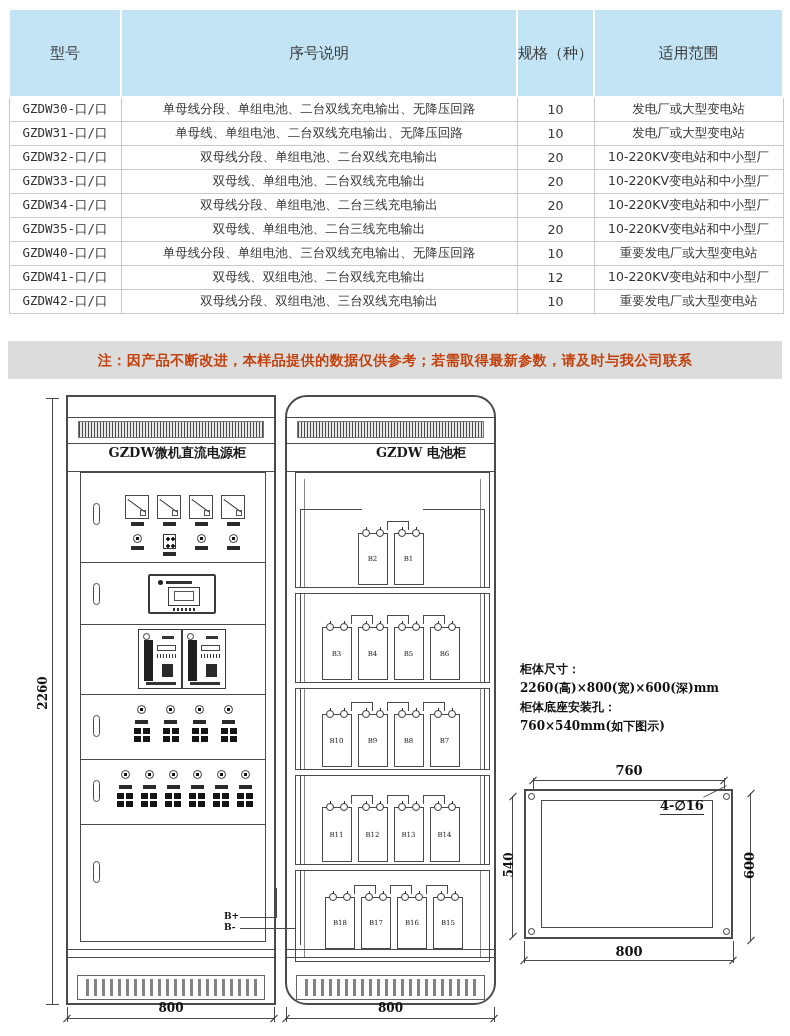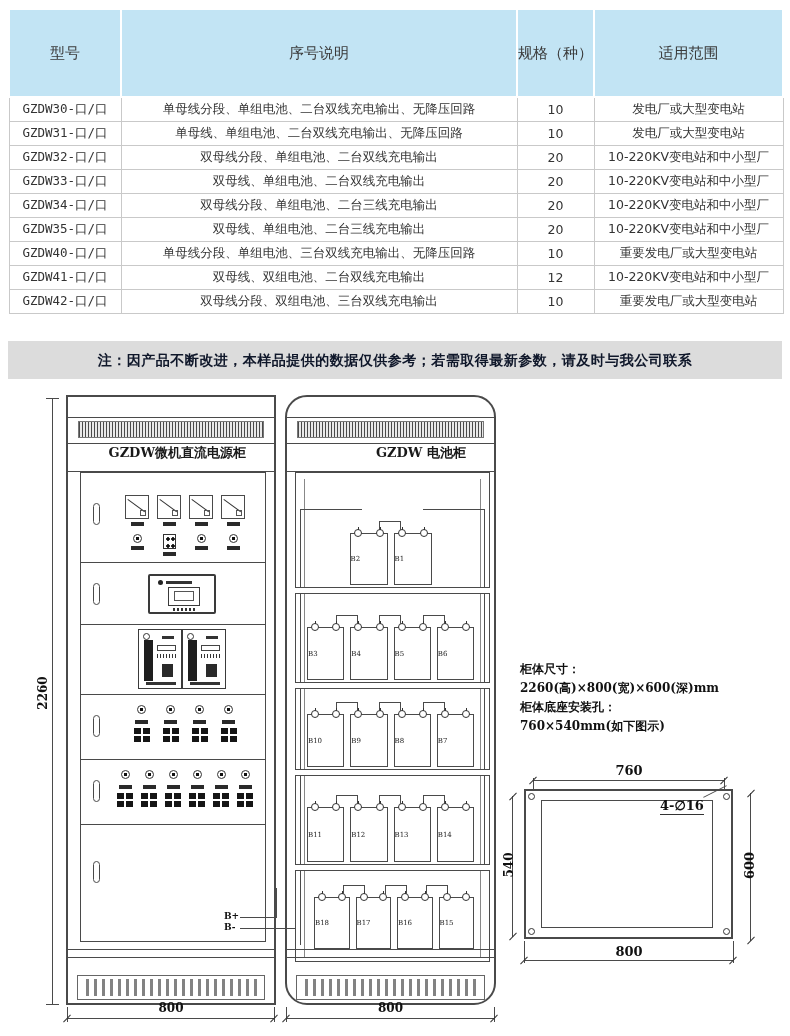--- a/index.html
+++ b/index.html
@@ -21,21 +21,21 @@
   .spec-table tbody td {
     height:24px; font-size:12.5px; text-align:center; color:#333;
     border:1px solid #c9c9c9; background:#fff; padding:0 3px;
     white-space:nowrap; overflow:hidden;
   }
   .spec-table tbody tr td:first-child { font-family:"DejaVu Sans Mono","Liberation Sans",sans-serif; font-size:12.5px; }
   
   .note-bar {
     position:absolute; left:8px; top:341px; width:774px; height:38px;
     background:#dcdcdc; text-align:center; line-height:38px;
-    font-size:14px; font-weight:bold; color:#0f172a; letter-spacing:0.5px;
+    font-size:14px; font-weight:bold; color:#c2410c; letter-spacing:0.5px;
   }
   
   .drawing { position:absolute; left:0; top:388px; width:790px; height:648px; }
   .drawing .line { position:absolute; background:#4a4a4a; }
   .slash { position:absolute; width:10px; height:1px; background:#333; transform:rotate(-45deg); }
   .dim-label { position:absolute; font:bold 12px "DejaVu Serif","Liberation Serif",serif; color:#111; }
   .rot { transform:rotate(-90deg); transform-origin:center; }
 
   
   .cabinet { position:absolute; top:7px; height:610px; border:2px solid #4a4a4a; background:#fff; }
@@ -111,22 +111,22 @@
                linear-gradient(#151515,#151515) 1px 9px/7px 6px no-repeat,
                linear-gradient(#151515,#151515) 10px 9px/7px 6px no-repeat; }
   
   .bat-door { position:absolute; top:75px; left:8px; width:195px; height:490px; border:1px solid #4a4a4a; }
   .bat-inner { position:absolute; top:82px; left:17px; width:177px; height:478px;
                border-left:1px solid #888; border-right:1px solid #888; }
   .shelf-board { position:absolute; left:8px; width:195px; height:7px; background:#fff;
                  border-top:1px solid #4a4a4a; border-bottom:1px solid #4a4a4a; }
   .shelf { position:absolute; left:20px; right:20px; display:flex; justify-content:center;
            gap:6px; align-items:flex-end; }
-  .battery { position:relative; width:38px; border:1px solid #4a4a4a; background:#fff;
-             display:flex; align-items:center; justify-content:flex-start; }
+  .battery { position:relative; width:30px; border:1px solid #4a4a4a; background:#fff;
+             display:flex; align-items:center; justify-content:center; }
   .bat-label { font:7px "DejaVu Serif","Liberation Serif",serif; color:#222; }
   .term { position:absolute; top:-5px; width:8px; height:8px; border:1px solid #333; border-radius:50%;
           background:#fff; z-index:2; }
   .term.l { left:3px; } .term.r { right:3px; }
   .term::after { content:""; position:absolute; left:3px; top:-3px; width:1px; height:3px; background:#333; }
   .jumper { position:absolute; top:-13px; left:28px; width:22px; height:9px;
             border:1px solid #4a4a4a; border-bottom:none; z-index:1; }
   .bat-wire { position:absolute; width:1px; background:#4a4a4a; }
   
   .info-block { position:absolute; left:520px; top:272px; width:220px;

